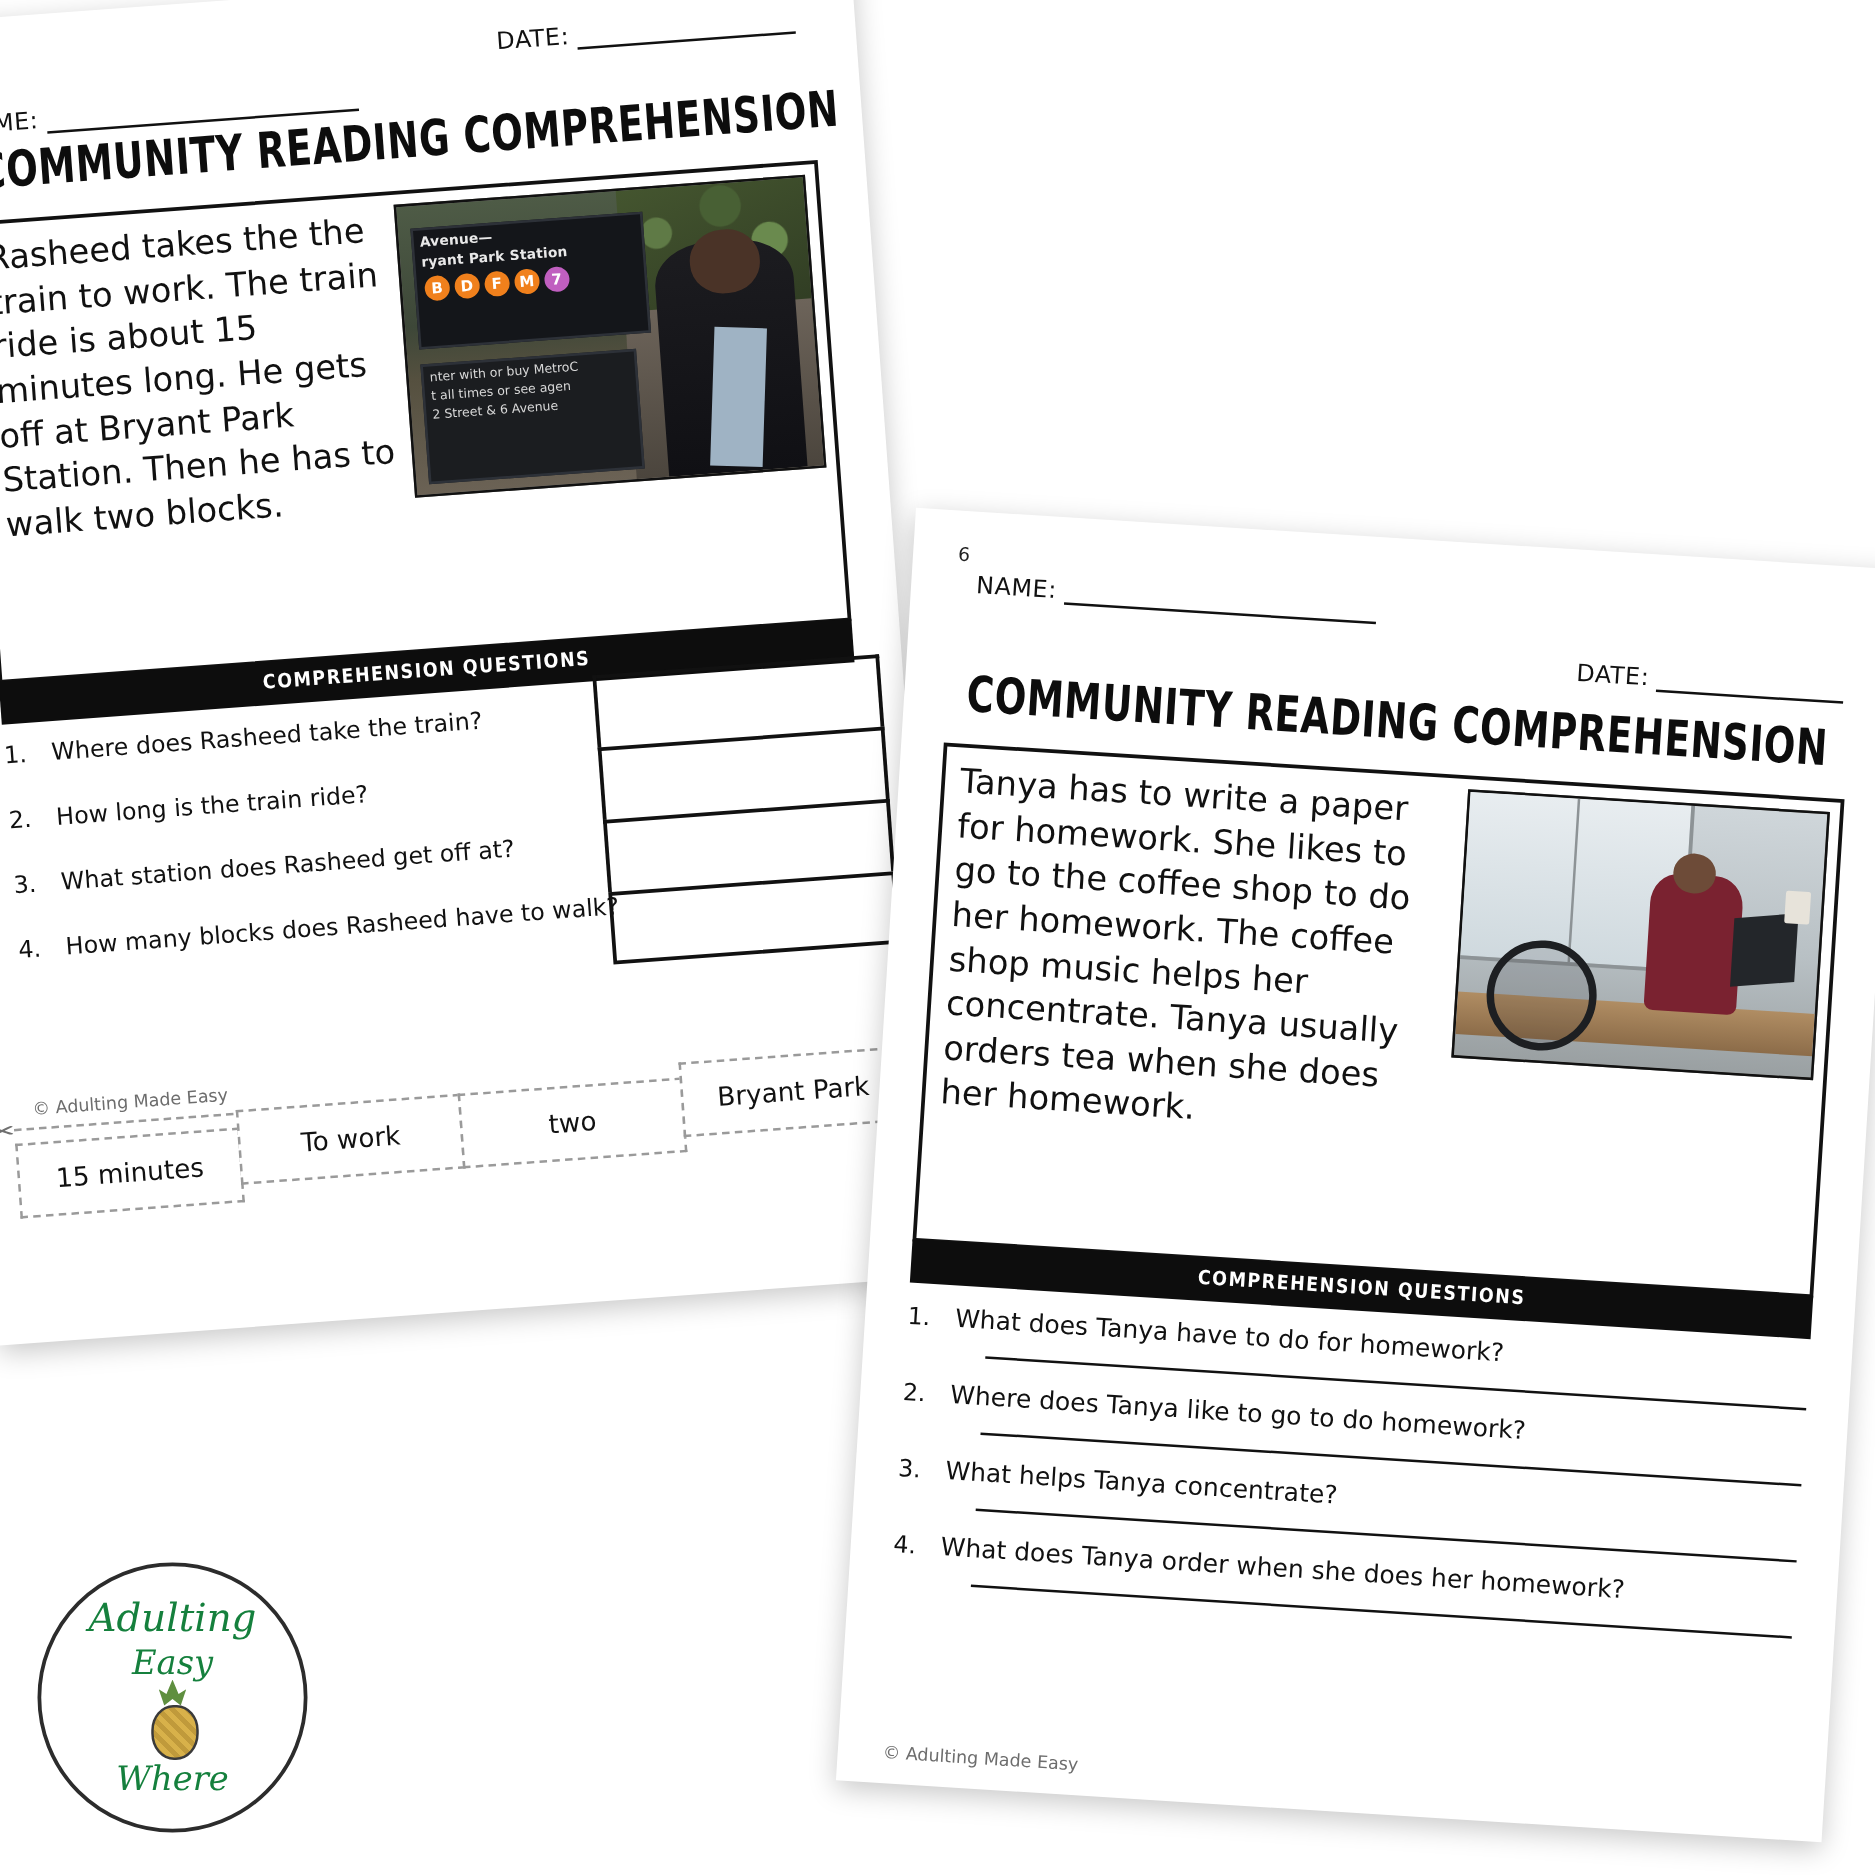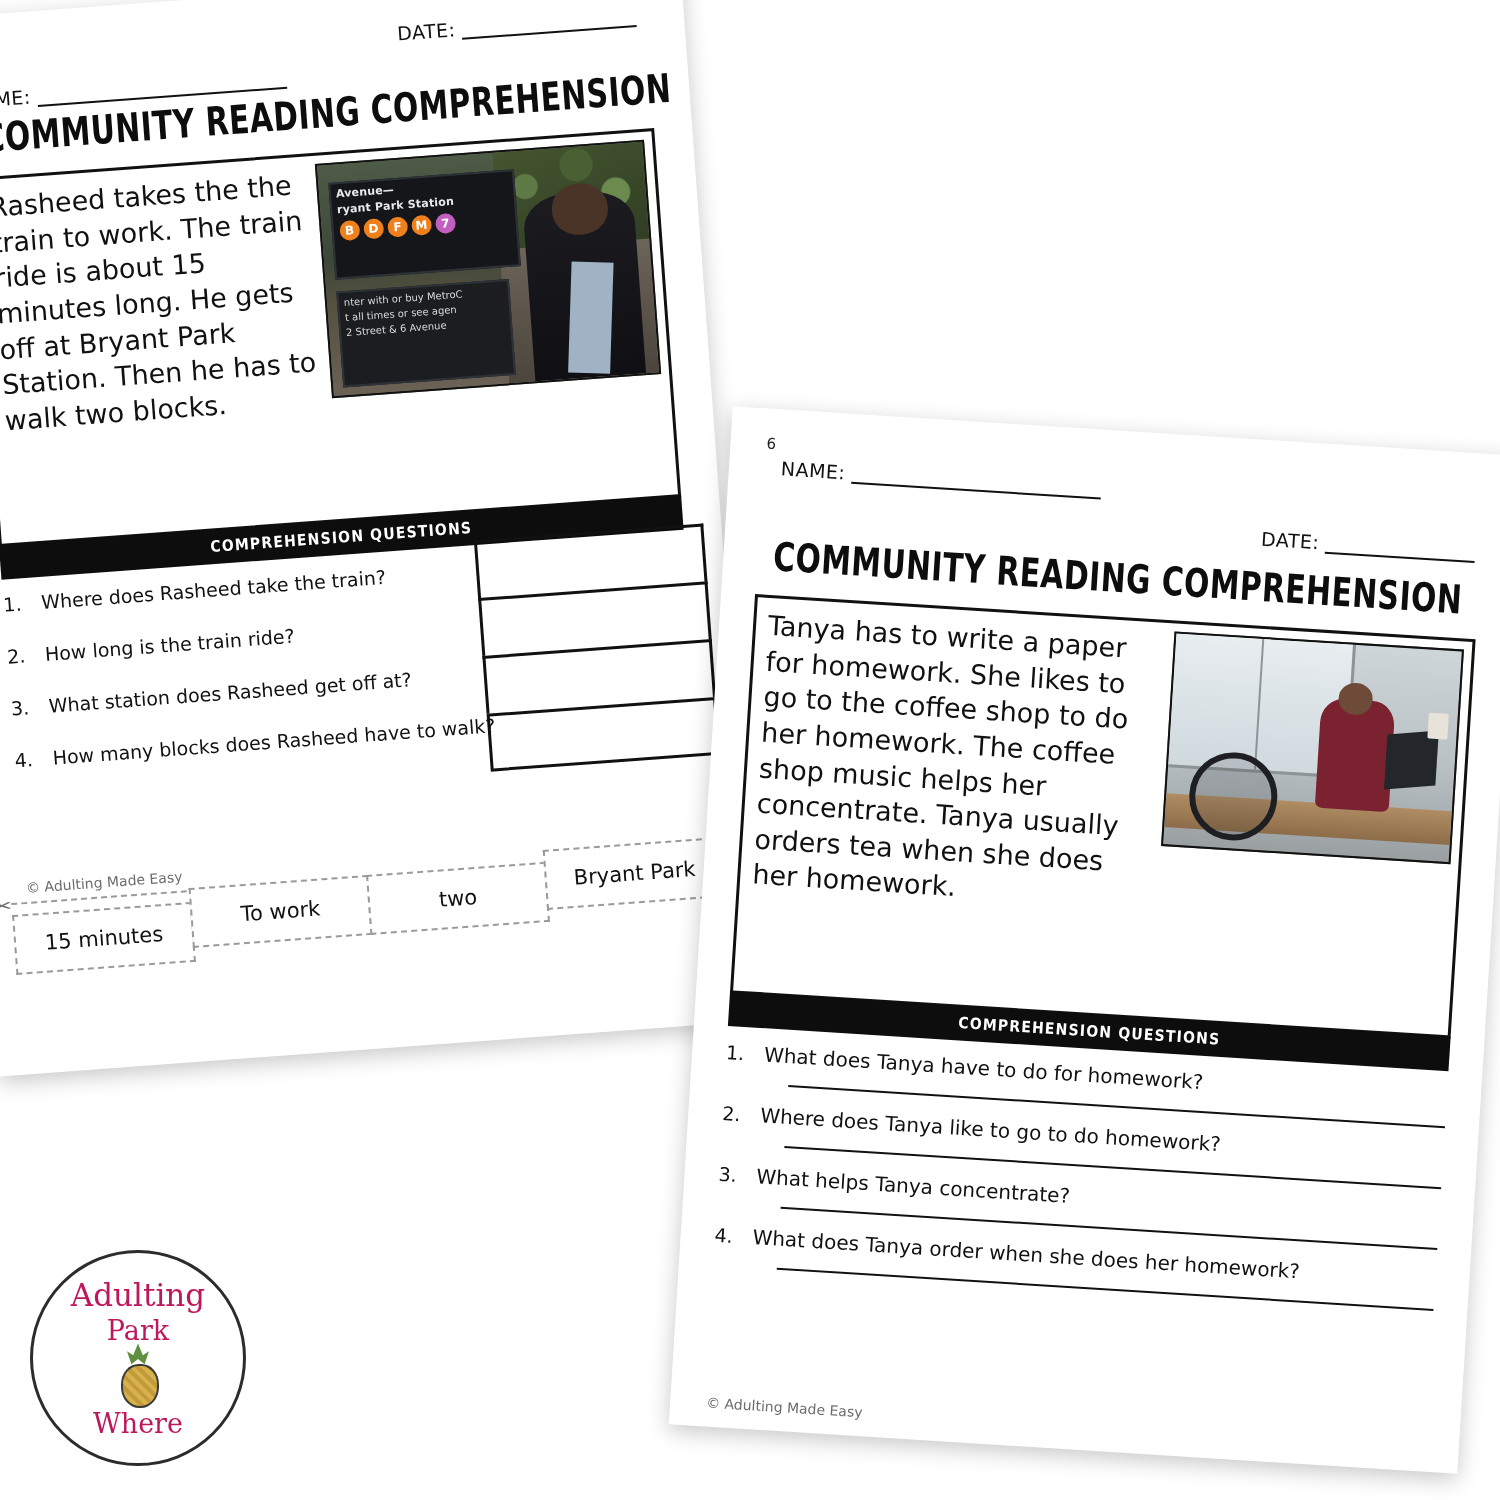--- a/index.html
+++ b/index.html
@@ -350,21 +350,22 @@
     border: 3px solid #2c2c2c;
     display: flex;
     flex-direction: column;
     align-items: center;
     justify-content: center;
     background: #ffffff;
     z-index: 9;
   }
   #logo .lg1, #logo .lg2, #logo .lg3 {
     font-family: "DejaVu Serif", serif;
-    color: #be185d;
+    font-style: italic;
+    color: #15803d;
     line-height: 1;
   }
   #logo .lg1 { font-size: 31px; margin-bottom: 6px; }
   #logo .lg2 { font-size: 27px; }
   #logo .lg3 { font-size: 27px; margin-top: 4px; }
   #logo .pine {
     width: 46px; height: 58px;
     margin: 2px 0;
     position: relative;
   }
@@ -536,21 +537,21 @@
         </div>
         <div class="ans-line"></div>
       </div>
     </div>
 
     <div class="copyright">© Adulting Made Easy</div>
   </div>
 
   <div id="logo">
     <div class="lg1">Adulting</div>
-    <div class="lg2">Park</div>
+    <div class="lg2">Easy</div>
     <div class="pine">
       <div class="leaf"></div>
       <div class="body"></div>
     </div>
     <div class="lg3">Where</div>
   </div>
 
 </div>
 
 </body></html>

